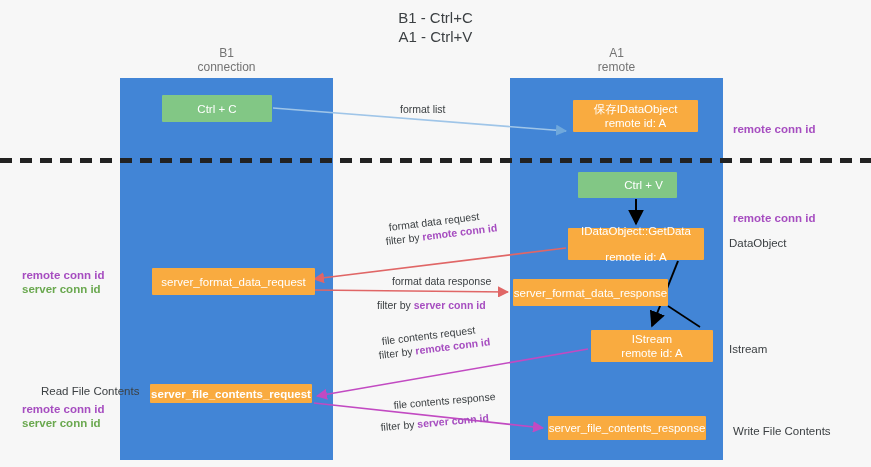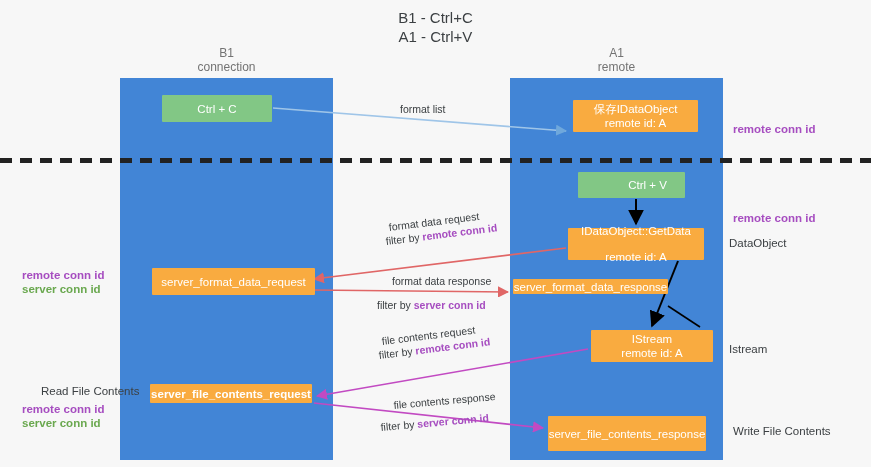--- a/index.html
+++ b/index.html
@@ -33,27 +33,27 @@
     position:absolute;box-sizing:border-box;
     display:flex;flex-direction:column;align-items:center;justify-content:center;
     color:#ffffff;font-size:11.5px;line-height:14px;text-align:center;
     border-radius:1px;
   }
   .green{background:#82c785;}
   .orange{background:#f9ab४0;background:#f9ab40;}
 
   #n-ctrlc{left:162px;top:95px;width:110px;height:27px;}
   #n-idataobject{left:573px;top:100px;width:125px;height:32px;}
-  #n-ctrlv{left:578px;top:172px;width:107px;height:26px;padding-left:32px;}
+  #n-ctrlv{left:578px;top:172px;width:99px;height:26px;padding-left:32px;}
   #n-getdata{left:568px;top:228px;width:136px;height:32px;gap:12px;}
   #n-sfdreq{left:152px;top:268px;width:163px;height:27px;}
-  #n-sfdres{left:513px;top:279px;width:155px;height:15px;}
+  #n-sfdres{left:513px;top:279px;width:155px;height:27px;}
   #n-istream{left:591px;top:330px;width:122px;height:32px;}
   #n-sfcreq{left:150px;top:384px;width:162px;height:19px;font-weight:bold;}
-  #n-sfcres{left:548px;top:416px;width:158px;height:35px;}
+  #n-sfcres{left:548px;top:416px;width:158px;height:24px;}
 
   .side-label{
     position:absolute;font-size:11.5px;line-height:14px;color:#3c4043;
   }
   .bold-tag{font-weight:bold;}
   .c-remote{color:#a64dc0;}
   .c-server-green{color:#6aa84f;}
   .c-server-purple{color:#a64dc0;}
 
   #lbl-remote-1{left:733px;top:122px;}

